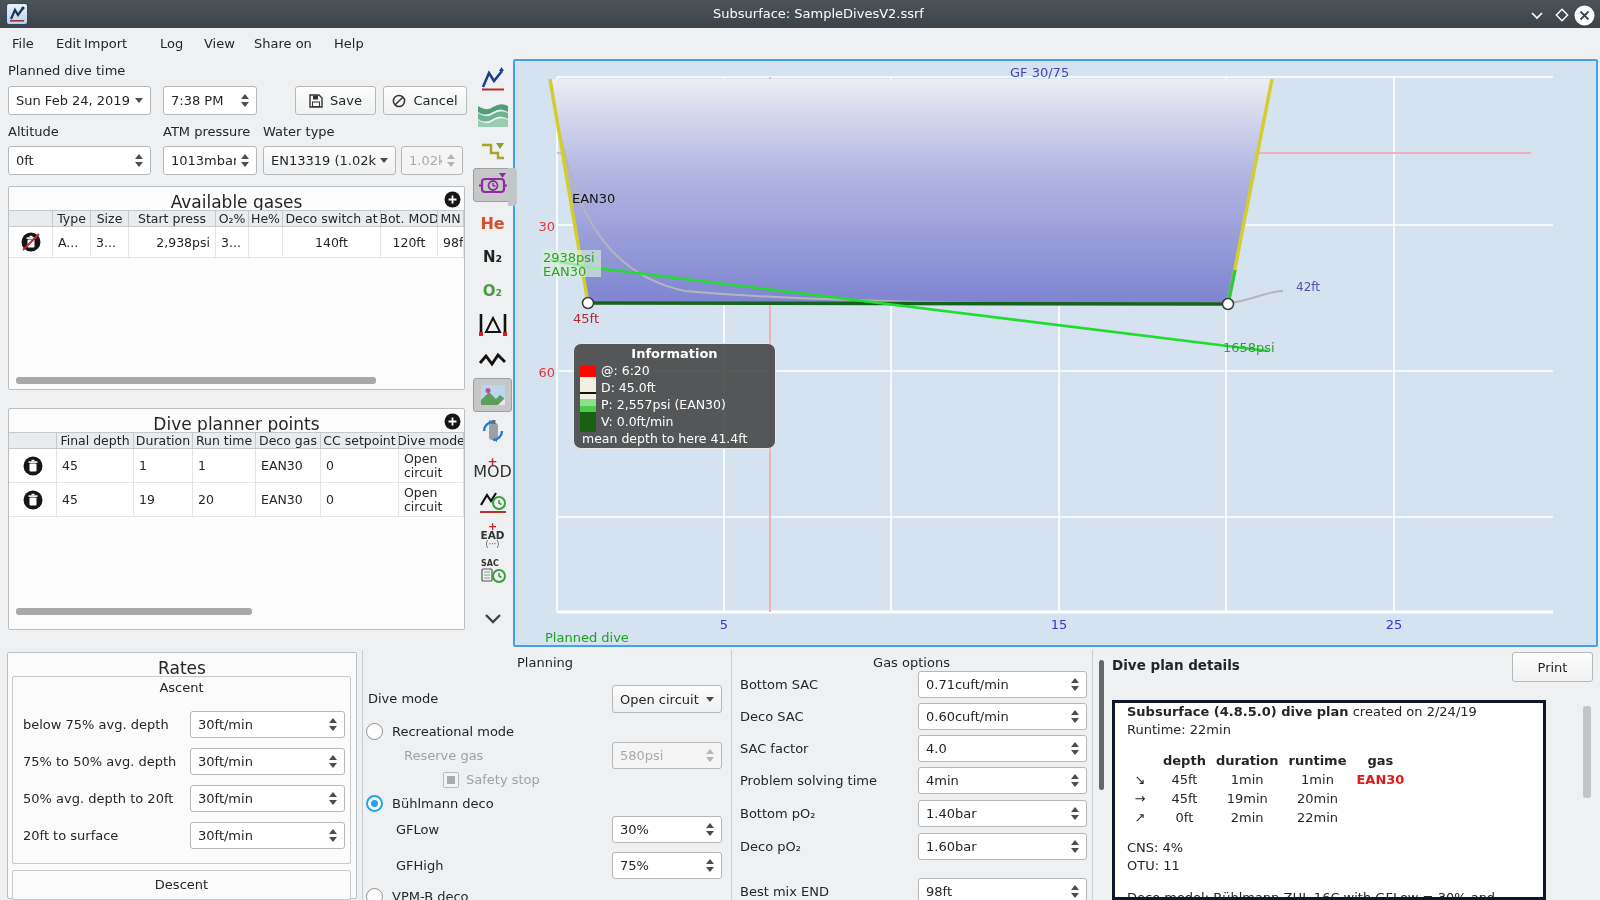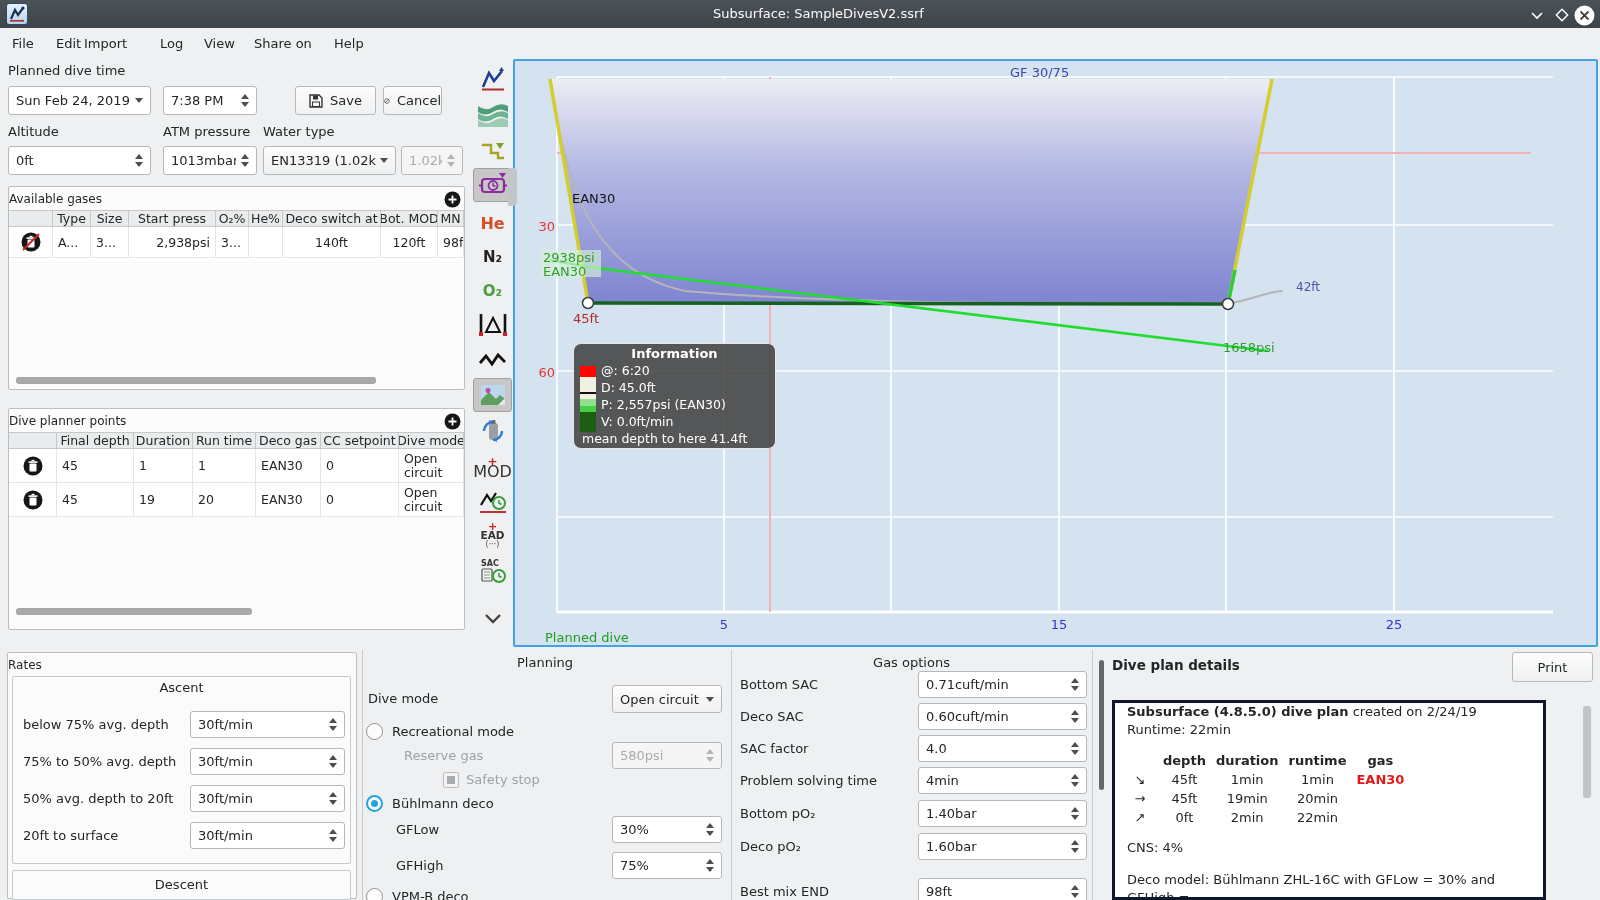--- a/index.html
+++ b/index.html
@@ -24,21 +24,21 @@
   .caret-up{width:0;height:0;border-left:4px solid transparent;border-right:4px solid transparent;border-bottom:5px solid #4d4d4d}
   .caret-dn{width:0;height:0;border-left:4px solid transparent;border-right:4px solid transparent;border-top:5px solid #4d4d4d}
   .combo-caret{margin-left:auto;width:0;height:0;border-left:4px solid transparent;border-right:4px solid transparent;border-top:5px solid #4d4d4d}
   .disabled{color:#a8abad;background:#f5f5f5}
   .disabled .caret-up{border-bottom-color:#b5b5b5}.disabled .caret-dn{border-top-color:#b5b5b5}
   .btn{position:absolute;background:linear-gradient(#fdfdfd,#f0f1f2);border:1px solid #b4b8bb;border-radius:3px;
        box-sizing:border-box;display:flex;align-items:center;justify-content:center;gap:7px;height:29px;font-size:13px}
   .label{position:absolute;white-space:nowrap}
   
   .panel{position:absolute;background:#fcfcfc;border:1px solid #bcbfc1;border-radius:2px;box-sizing:border-box}
-  .ptitle{position:absolute;width:100%;top:5px;font-size:12px}
+  .ptitle{position:absolute;width:100%;text-align:center;top:5px;font-size:17px}
   .plusbtn{position:absolute;width:17px;height:17px}
   .gtable{position:absolute;display:grid;font-size:12px}
   .th{background:#eaebec;border-right:1px solid #c6c8ca;border-bottom:1px solid #c6c8ca;border-top:1px solid #c6c8ca;
       display:flex;align-items:center;justify-content:center;overflow:hidden;white-space:nowrap;font-size:12.5px}
   .td{background:#fff;border-right:1px solid #e4e5e6;border-bottom:1px solid #e4e5e6;
       display:flex;align-items:center;padding:0 5px;overflow:hidden;white-space:nowrap;font-size:12.5px}
   .td.c{justify-content:center}
   .scroll-h{position:absolute;height:7px;border-radius:3px;background:#a6a8aa}
   
   .iconbtn{position:absolute;left:473px;width:39px;height:34px;display:flex;align-items:center;justify-content:center;border-radius:3px;box-sizing:border-box}
@@ -124,21 +124,21 @@
     </span>
 </div>
 <div class="btn" style="left:295px;top:86px;width:81px">
   <svg width="14" height="14" viewBox="0 0 14 14">
       <path d="M1 1 H10 L13 4 V13 H1 Z" fill="none" stroke="#333" stroke-width="1.4"></path>
       <rect x="4" y="1.5" width="5" height="4" fill="#333"></rect>
       <rect x="3.5" y="8" width="7" height="4.5" fill="none" stroke="#333"></rect>
     </svg>
   <span>Save</span>
 </div>
-<div class="btn" style="left:383px;top:86px;width:59px">
+<div class="btn" style="left:383px;top:86px;width:84px">
   <svg width="14" height="14" viewBox="0 0 14 14">
       <circle cx="7" cy="7" r="5.6" fill="none" stroke="#333" stroke-width="1.5"></circle>
       <path d="M3.2 10.8 L10.8 3.2" stroke="#333" stroke-width="1.5"></path>
     </svg>
   <span>Cancel</span>
 </div>
 
 <div class="label" style="left:8px;top:124px">Altitude</div>
 <div class="label" style="left:163px;top:124px">ATM pressure</div>
 <div class="label" style="left:263px;top:124px">Water type</div>
@@ -603,15 +603,16 @@
     <tr>
       <td style="text-align:center">↗</td>
       <td>0ft</td>
       <td>2min</td>
       <td>22min</td>
       <td></td>
     </tr>
   </tbody>
     </table>
   <div style="margin-top:12px">CNS: 4%</div>
+  <div>OTU: 11</div>
   <div style="margin-top:14px">Deco model: Bühlmann ZHL-16C with GFLow = 30% and GFHigh =</div>
 </div>
 <div class="scrollhandle-v" style="left:1583px;top:706px;width:8px;height:92px"></div>
 
 </body></html>

